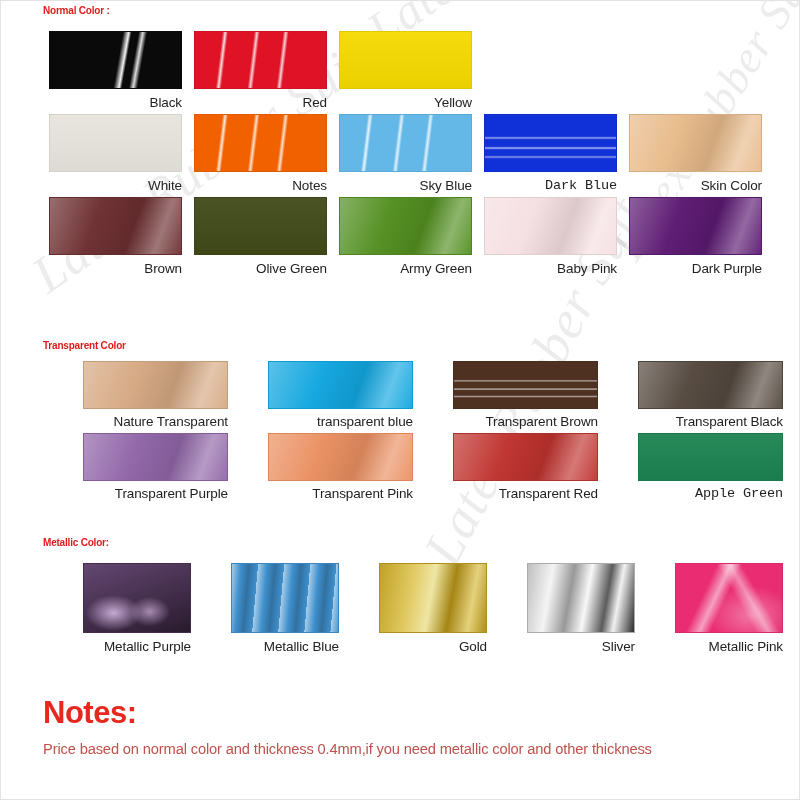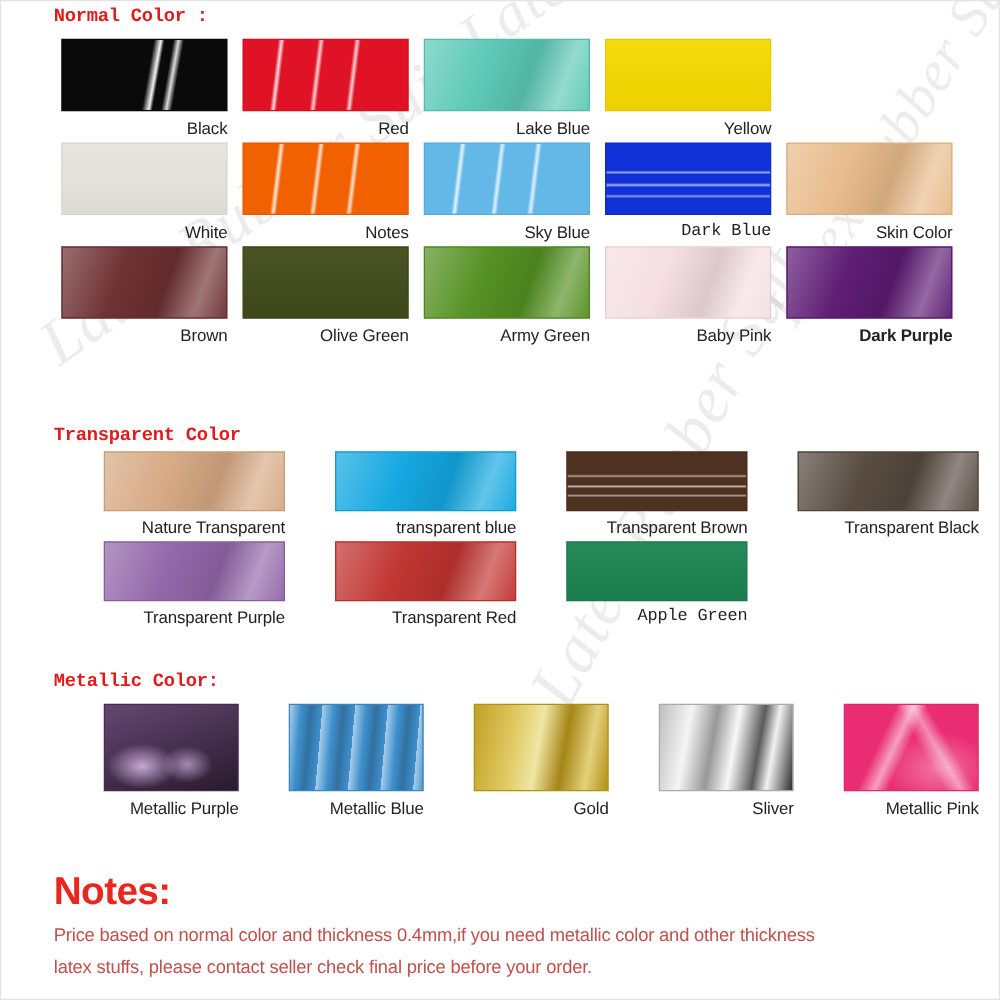--- a/index.html
+++ b/index.html
@@ -38,25 +38,24 @@
   .wm-b { left: 355px; top: 10px;  font-size: 50px; transform: rotate(-35deg); transform-origin: left top; }
   .wm-c { left: 410px; top: 545px; font-size: 54px; transform: rotate(-62deg); transform-origin: left top; }
   .wm-d { left: 600px; top: 240px; font-size: 46px; transform: rotate(-58deg); transform-origin: left top; }
 
   
   #content { position: relative; z-index: 10; padding: 0 0 0 0; }
 
   .section-title {
     color: #e01b1b;
     font-weight: bold;
-    font-size: 15px;
+    font-size: 10px;
     letter-spacing: -0.2px;
     margin: 0;
     padding: 0;
-    font-family: Liberation Mono, monospace;
   }
   #sec-normal-title { position: absolute; left: 42px; top: 4px; }
   #sec-transparent-title { position: absolute; left: 42px; top: 339px; }
   #sec-metallic-title { position: absolute; left: 42px; top: 536px; }
 
   .grid { position: absolute; display: flex; }
 
   .cell { display: flex; flex-direction: column; align-items: flex-end; }
   .swatch {
     position: relative;
@@ -118,26 +117,20 @@
             </div>
             <div class="cell-label" style="margin-top: 6px;">Black</div>
           </div>
           <div class="cell" style="width: 139px;">
             <div class="swatch" style="width: 133px; height: 58px; background: rgb(224, 19, 38);">
               <div class="sheen" style="background: linear-gradient(97deg, rgba(255, 255, 255, 0) 20%, rgba(255, 255, 255, 0.85) 22%, rgba(255, 255, 255, 0) 24%, rgba(255, 255, 255, 0) 43%, rgba(255, 255, 255, 0.8) 45%, rgba(255, 255, 255, 0) 47%, rgba(255, 255, 255, 0) 64%, rgba(255, 255, 255, 0.8) 66%, rgba(255, 255, 255, 0) 68%);"></div>
             </div>
             <div class="cell-label" style="margin-top: 6px;">Red</div>
           </div>
           <div class="cell" style="width: 139px;">
-            <div class="swatch" style="width: 133px; height: 58px; background: rgb(92, 201, 182);">
-              <div class="sheen" style="background: linear-gradient(110deg, rgba(255, 255, 255, 0.3) 0%, rgba(255, 255, 255, 0.02) 35%, rgba(0, 0, 0, 0.1) 62%, rgba(255, 255, 255, 0.34) 82%, rgba(255, 255, 255, 0.05) 100%);"></div>
-            </div>
-            <div class="cell-label" style="margin-top: 6px;">Lake Blue</div>
-          </div>
-          <div class="cell" style="width: 139px;">
             <div class="swatch" style="width: 133px; height: 58px; background: rgb(245, 217, 0);">
               <div class="sheen" style="background: linear-gradient(rgba(255, 255, 255, 0.05) 0%, rgba(0, 0, 0, 0.04) 100%);"></div>
             </div>
             <div class="cell-label" style="margin-top: 6px;">Yellow</div>
           </div>
         </div>
         <div class="grid" style="position: relative; display: flex; gap: 6px; margin-bottom: 4px;">
           <div class="cell" style="width: 139px;">
             <div class="swatch" style="width: 133px; height: 58px; background: rgb(230, 228, 220);">
               <div class="sheen" style="background: linear-gradient(rgba(255, 255, 255, 0.05) 0%, rgba(0, 0, 0, 0.04) 100%);"></div>
@@ -187,21 +180,21 @@
               <div class="sheen" style="background: linear-gradient(110deg, rgba(255, 255, 255, 0.3) 0%, rgba(255, 255, 255, 0.02) 35%, rgba(0, 0, 0, 0.1) 62%, rgba(255, 255, 255, 0.34) 82%, rgba(255, 255, 255, 0.05) 100%);"></div>
             </div>
             <div class="cell-label" style="margin-top: 6px;">Army Green</div>
           </div>
           <div class="cell" style="width: 139px;">
             <div class="swatch" style="width: 133px; height: 58px; background: rgb(245, 223, 226);">
               <div class="sheen" style="background: linear-gradient(110deg, rgba(255, 255, 255, 0.3) 0%, rgba(255, 255, 255, 0.02) 35%, rgba(0, 0, 0, 0.1) 62%, rgba(255, 255, 255, 0.34) 82%, rgba(255, 255, 255, 0.05) 100%);"></div>
             </div>
             <div class="cell-label" style="margin-top: 6px;">Baby Pink</div>
           </div>
-          <div class="cell" style="width: 139px; font-weight: bold;">
+          <div class="cell" style="width: 139px;">
             <div class="swatch" style="width: 133px; height: 58px; background: rgb(92, 26, 114);">
               <div class="sheen" style="background: linear-gradient(110deg, rgba(255, 255, 255, 0.3) 0%, rgba(255, 255, 255, 0.02) 35%, rgba(0, 0, 0, 0.1) 62%, rgba(255, 255, 255, 0.34) 82%, rgba(255, 255, 255, 0.05) 100%);"></div>
             </div>
             <div class="cell-label" style="margin-top: 6px;">Dark Purple</div>
           </div>
         </div>
       </div>
 
     <h2 class="section-title" id="sec-transparent-title">Transparent Color</h2>
 
@@ -231,20 +224,26 @@
             </div>
             <div class="cell-label" style="margin-top: 5px;">Transparent Black</div>
           </div>
         </div>
         <div class="grid" style="position: relative; display: flex; gap: 0px; margin-bottom: 4px;">
           <div class="cell" style="width: 185px;">
             <div class="swatch" style="width: 145px; height: 48px; background: rgb(145, 102, 168);">
               <div class="sheen" style="background: linear-gradient(110deg, rgba(255, 255, 255, 0.3) 0%, rgba(255, 255, 255, 0.02) 35%, rgba(0, 0, 0, 0.1) 62%, rgba(255, 255, 255, 0.34) 82%, rgba(255, 255, 255, 0.05) 100%);"></div>
             </div>
             <div class="cell-label" style="margin-top: 5px;">Transparent Purple</div>
+          </div>
+          <div class="cell" style="width: 185px;">
+            <div class="swatch" style="width: 145px; height: 48px; background: rgb(235, 144, 98);">
+              <div class="sheen" style="background: linear-gradient(110deg, rgba(255, 255, 255, 0.3) 0%, rgba(255, 255, 255, 0.02) 35%, rgba(0, 0, 0, 0.1) 62%, rgba(255, 255, 255, 0.34) 82%, rgba(255, 255, 255, 0.05) 100%);"></div>
+            </div>
+            <div class="cell-label" style="margin-top: 5px;">Transparent Pink</div>
           </div>
           <div class="cell" style="width: 185px;">
             <div class="swatch" style="width: 145px; height: 48px; background: rgb(192, 51, 47);">
               <div class="sheen" style="background: linear-gradient(110deg, rgba(255, 255, 255, 0.3) 0%, rgba(255, 255, 255, 0.02) 35%, rgba(0, 0, 0, 0.1) 62%, rgba(255, 255, 255, 0.34) 82%, rgba(255, 255, 255, 0.05) 100%);"></div>
             </div>
             <div class="cell-label" style="margin-top: 5px;">Transparent Red</div>
           </div>
           <div class="cell" style="width: 185px;">
             <div class="swatch" style="width: 145px; height: 48px; background: rgb(28, 130, 80);">
               <div class="sheen" style="background: linear-gradient(rgba(255, 255, 255, 0.05) 0%, rgba(0, 0, 0, 0.04) 100%);"></div>
@@ -287,17 +286,16 @@
               <div class="sheen" style="background: linear-gradient(115deg, rgba(255, 255, 255, 0) 30%, rgba(255, 255, 255, 0.55) 40%, rgba(255, 255, 255, 0) 48%), linear-gradient(60deg, rgba(255, 255, 255, 0) 55%, rgba(255, 255, 255, 0.45) 64%, rgba(255, 255, 255, 0) 72%), radial-gradient(at 70% 75%, rgba(255, 255, 255, 0.35) 0%, rgba(255, 255, 255, 0) 40%);"></div>
             </div>
             <div class="cell-label" style="margin-top: 6px;">Metallic Pink</div>
           </div>
         </div>
       </div>
 
     <div id="notes-block">
       <div id="notes-heading">Notes:</div>
       <p class="notes-line">Price based on normal color and thickness 0.4mm,if you need metallic color and other thickness</p>
-      <p class="notes-line">latex stuffs, please contact seller check final price before your order.</p>
     </div>
 
   </div>
 </div>
 
 </body></html>

